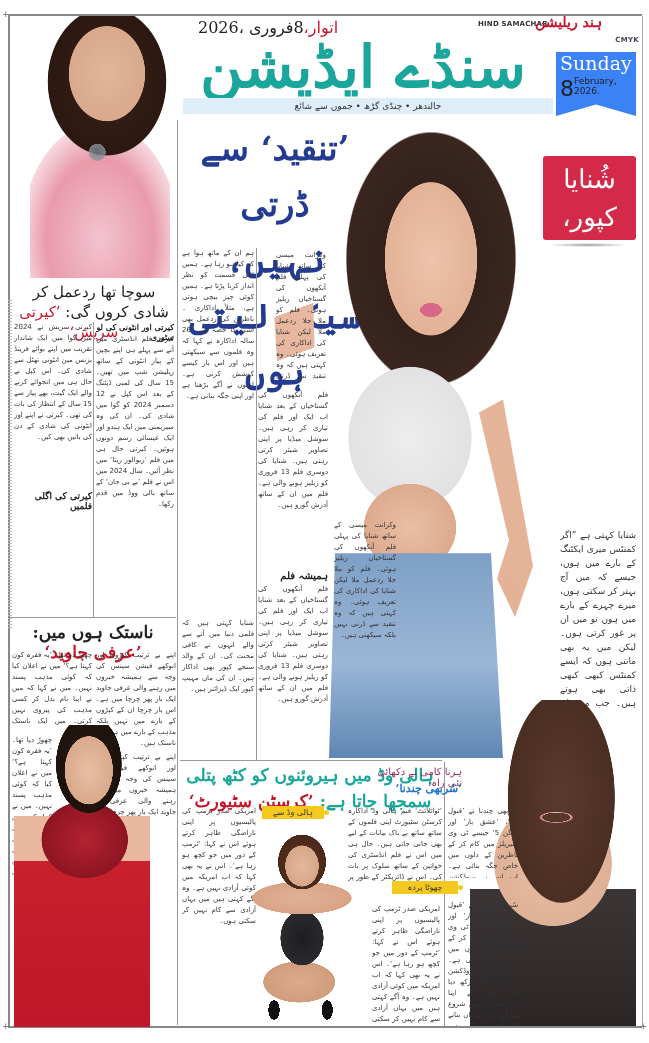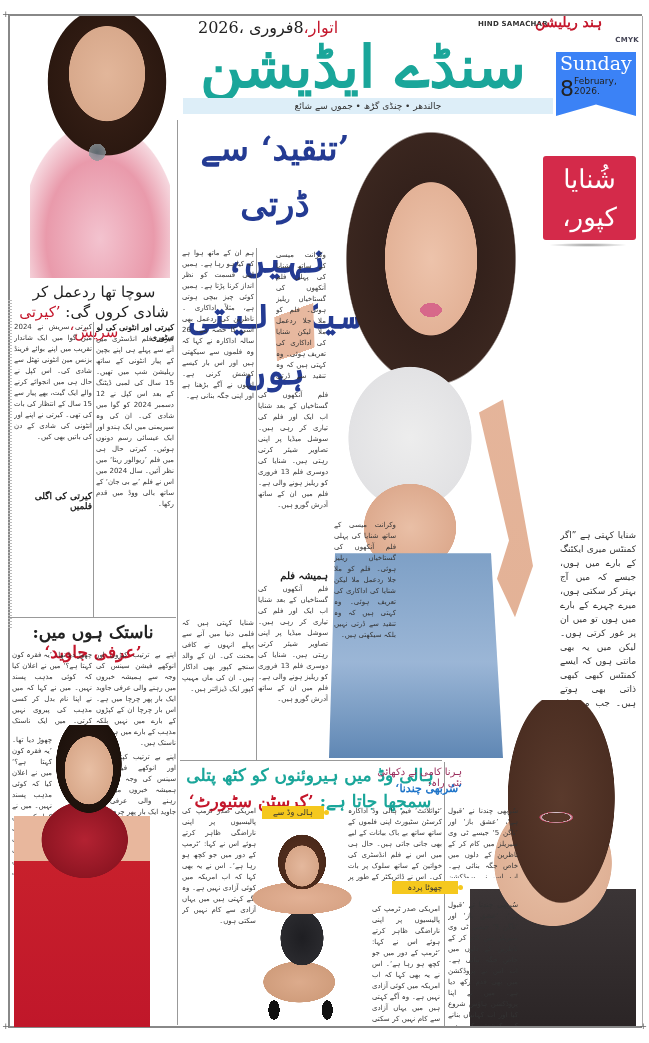--- a/index.html
+++ b/index.html
@@ -118,21 +118,21 @@
 
   <div class="ph-fill" style="background:linear-gradient(#e7b89f,#e2b094);clip-path:polygon(78% 46%,86% 44%,96% 70%,90% 78%,84% 72%,88% 66%);"></div>
 </div>
 <div class="name-tag">
   <div>شُنایا</div>
   <div>کپور،</div>
 </div>
 <div class="shadow"></div>
 
 <div class="col" style="left:182px;top:248px;width:72px;height:368px;">ہم ان کے ماتھ ہوا ہے کہ کیا ہو رہا ہے۔ ہمیں اپنی قسمت کو نظر انداز کرنا پڑتا ہے۔ ہمیں کوئی چیز بیچی ہوتی ہے، مثلاً اداکاری ۔ ناظرین کی ردعمل بھی اسی کا حصہ ہے۔ 26 سالہ اداکارہ نے کہا کہ وہ فلموں سے سیکھتی ہیں اور اس بار کیسے کوشش کرنی ہے۔ انہوں نے آگے بڑھنا ہے اور اپنی جگہ بنانی ہے۔</div>
-<div class="col" style="left:182px;top:618px;width:72px;height:140px;">شنایا کہتی ہیں کہ فلمی دنیا میں آنے سے پہلے انہوں نے کافی محنت کی۔ ان کے والد سنجے کپور بھی اداکار ہیں۔ ان کی ماں مہیپ کپور ایک ڈیزائنر ہیں۔</div>
+<div class="col" style="left:182px;top:618px;width:72px;height:140px;">شنایا کہتی ہیں کہ فلمی دنیا میں آنے سے والے انہوں نے کافی محنت کی۔ ان کے والد سنجے کپور بھی اداکار ہیں۔ ان کی ماں مہیپ کپور ایک ڈیزائنر ہیں۔</div>
 <div class="col" style="left:258px;top:390px;width:70px;height:130px;">فلم آنکھوں کی گستاخیاں کے بعد شنایا اب ایک اور فلم کی تیاری کر رہی ہیں۔ سوشل میڈیا پر اپنی تصاویر شیئر کرتی رہتی ہیں۔ شنایا کی دوسری فلم 13 فروری کو ریلیز ہونے والی ہے۔ فلم میں ان کے ساتھ آدرش گورو ہیں۔</div>
 <div class="subhead" style="left:258px;top:570px;width:70px;">ہمیشہ فلم</div>
 <div class="col" style="left:258px;top:584px;width:70px;height:174px;">فلم آنکھوں کی گستاخیاں کے بعد شنایا اب ایک اور فلم کی تیاری کر رہی ہیں۔ سوشل میڈیا پر اپنی تصاویر شیئر کرتی رہتی ہیں۔ شنایا کی دوسری فلم 13 فروری کو ریلیز ہونے والی ہے۔ فلم میں ان کے ساتھ آدرش گورو ہیں۔</div>
 <div class="col" style="left:276px;top:250px;width:50px;height:130px;">وکرانت میسی کے ساتھ شنایا کی پہلی فلم آنکھوں کی گستاخیاں ریلیز ہوئی۔ فلم کو ملا جلا ردعمل ملا لیکن شنایا کی اداکاری کی تعریف ہوئی۔ وہ کہتی ہیں کہ وہ تنقید سے ڈرتی نہیں بلکہ سیکھتی ہیں۔</div>
 <div class="col" style="left:334px;top:520px;width:62px;height:238px;">وکرانت میسی کے ساتھ شنایا کی پہلی فلم آنکھوں کی گستاخیاں ریلیز ہوئی۔ فلم کو ملا جلا ردعمل ملا لیکن شنایا کی اداکاری کی تعریف ہوئی۔ وہ کہتی ہیں کہ وہ تنقید سے ڈرتی نہیں بلکہ سیکھتی ہیں۔</div>
 <div class="col" style="left:560px;top:528px;width:76px;height:180px;font-size:9px;line-height:14px;">شنایا کہتی ہے ”اگر کمنٹس میری ایکٹنگ کے بارے میں ہوں، جیسے کہ میں آج بہتر کر سکتی ہوں، میرے چہرے کے بارے میں ہوں تو میں ان پر غور کرتی ہوں۔ لیکن میں یہ بھی مانتی ہوں کہ ایسے کمنٹس کبھی کبھی ذاتی بھی ہوتے ہیں۔ جب میں ان سے بچنے کی کوشش کرتی ہوں تو سب بہتر لگتا ہے۔“</div>
 <div class="vline" style="left:256px;top:248px;height:512px;"></div>
 <div class="hline" style="left:180px;top:760px;width:262px;"></div>
 
 <div class="kristen-title">

